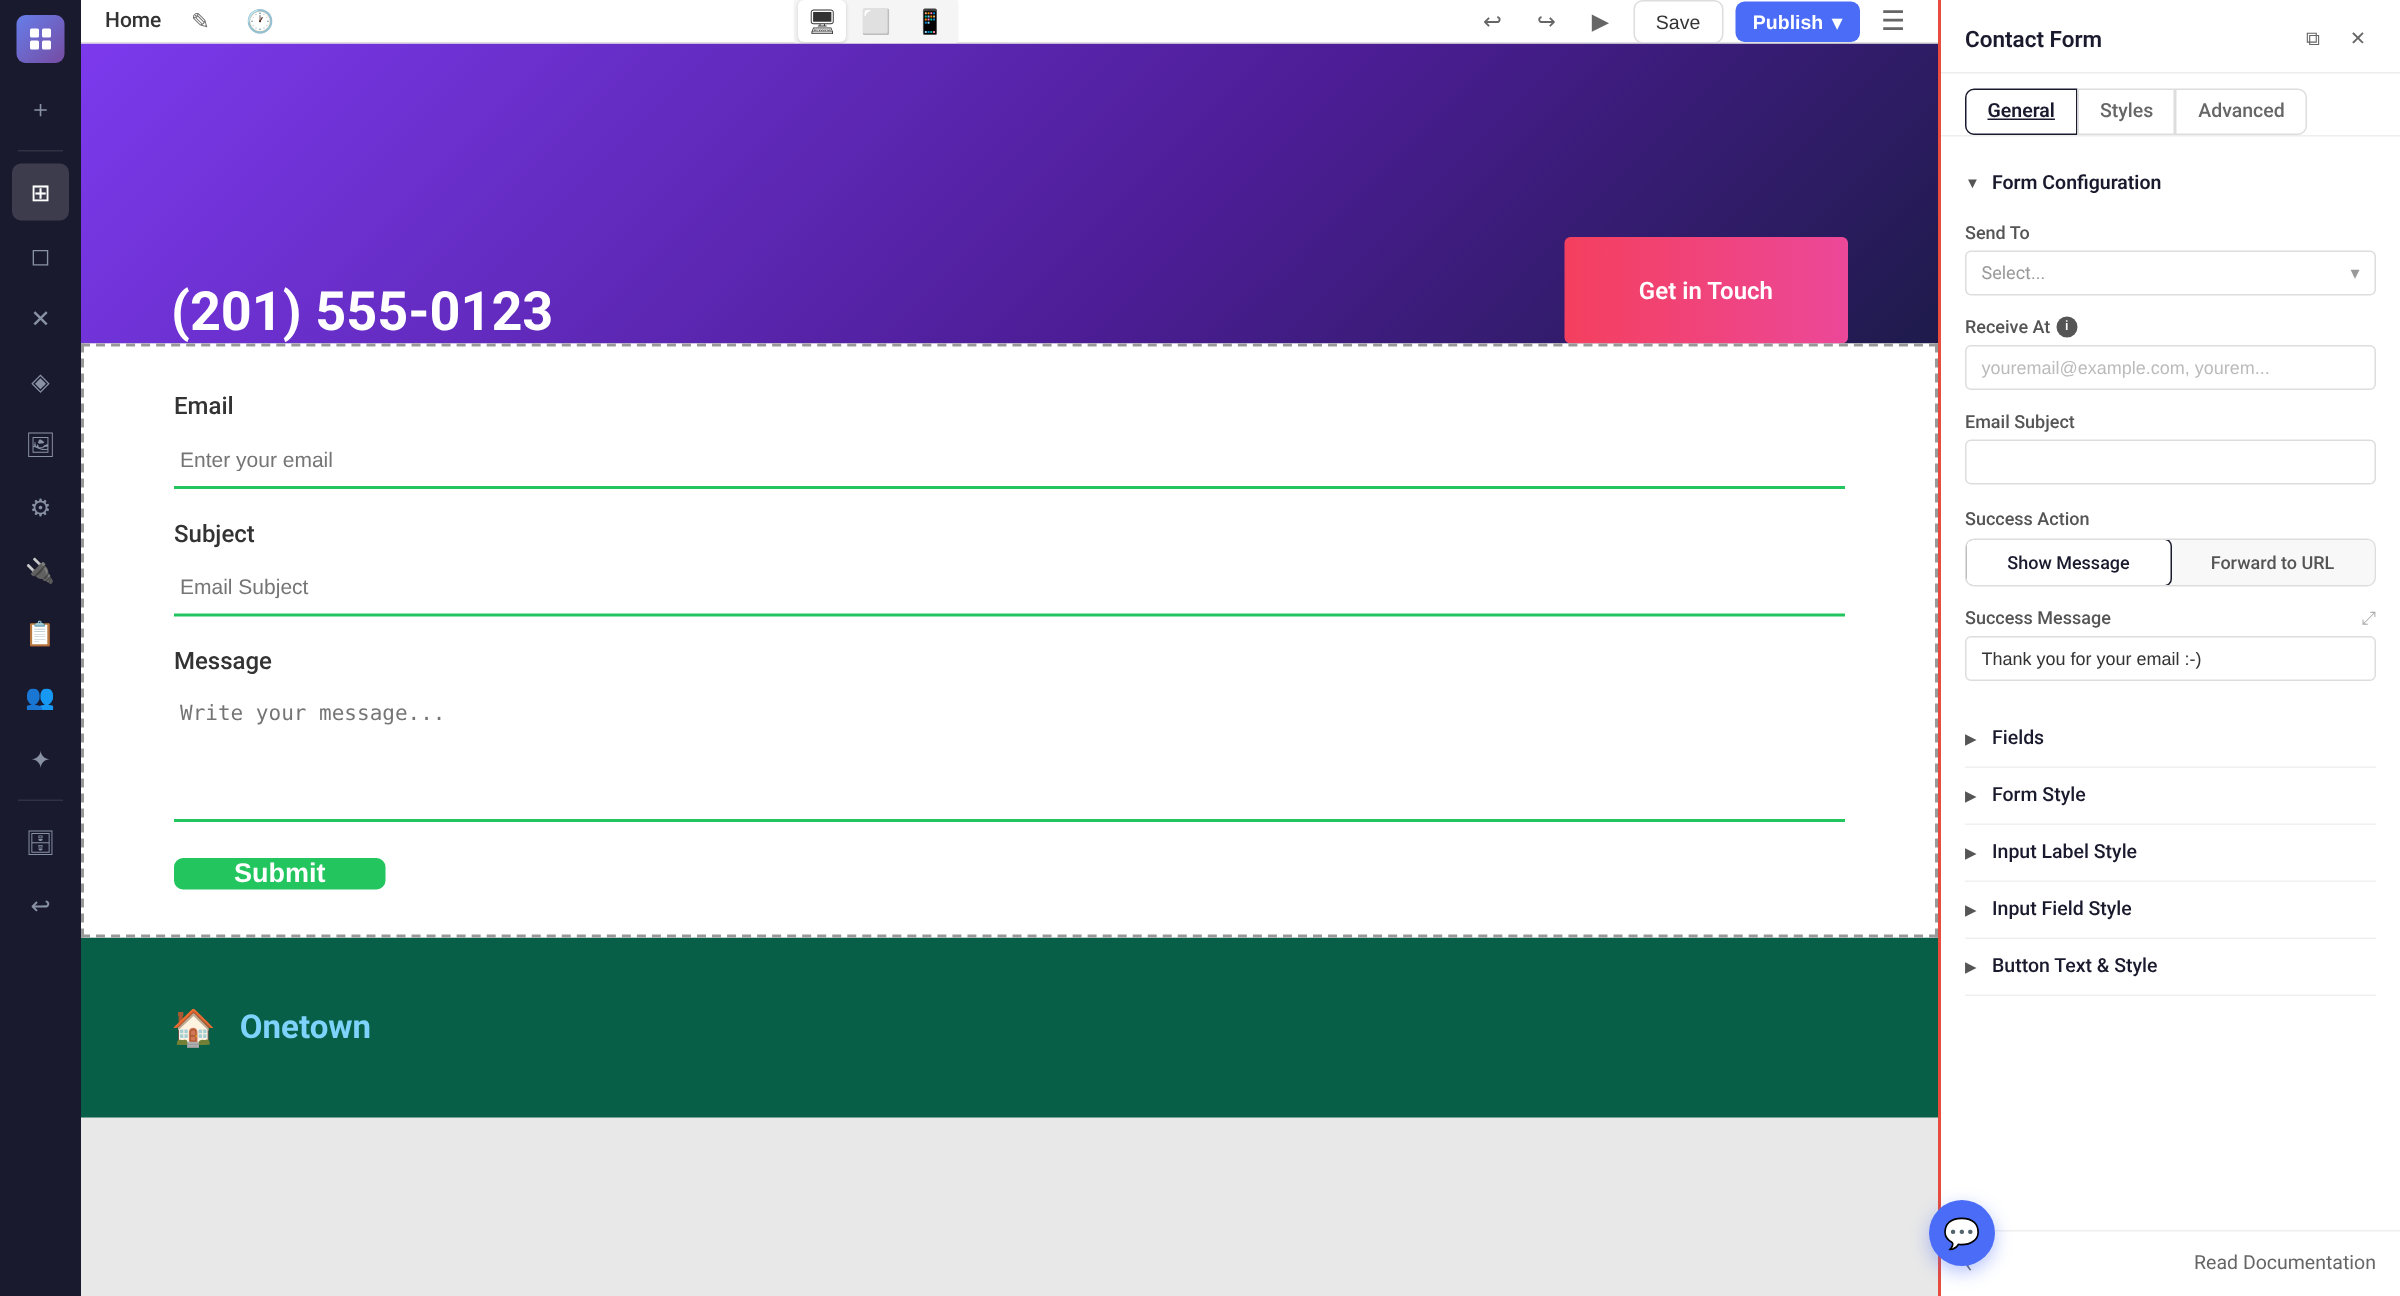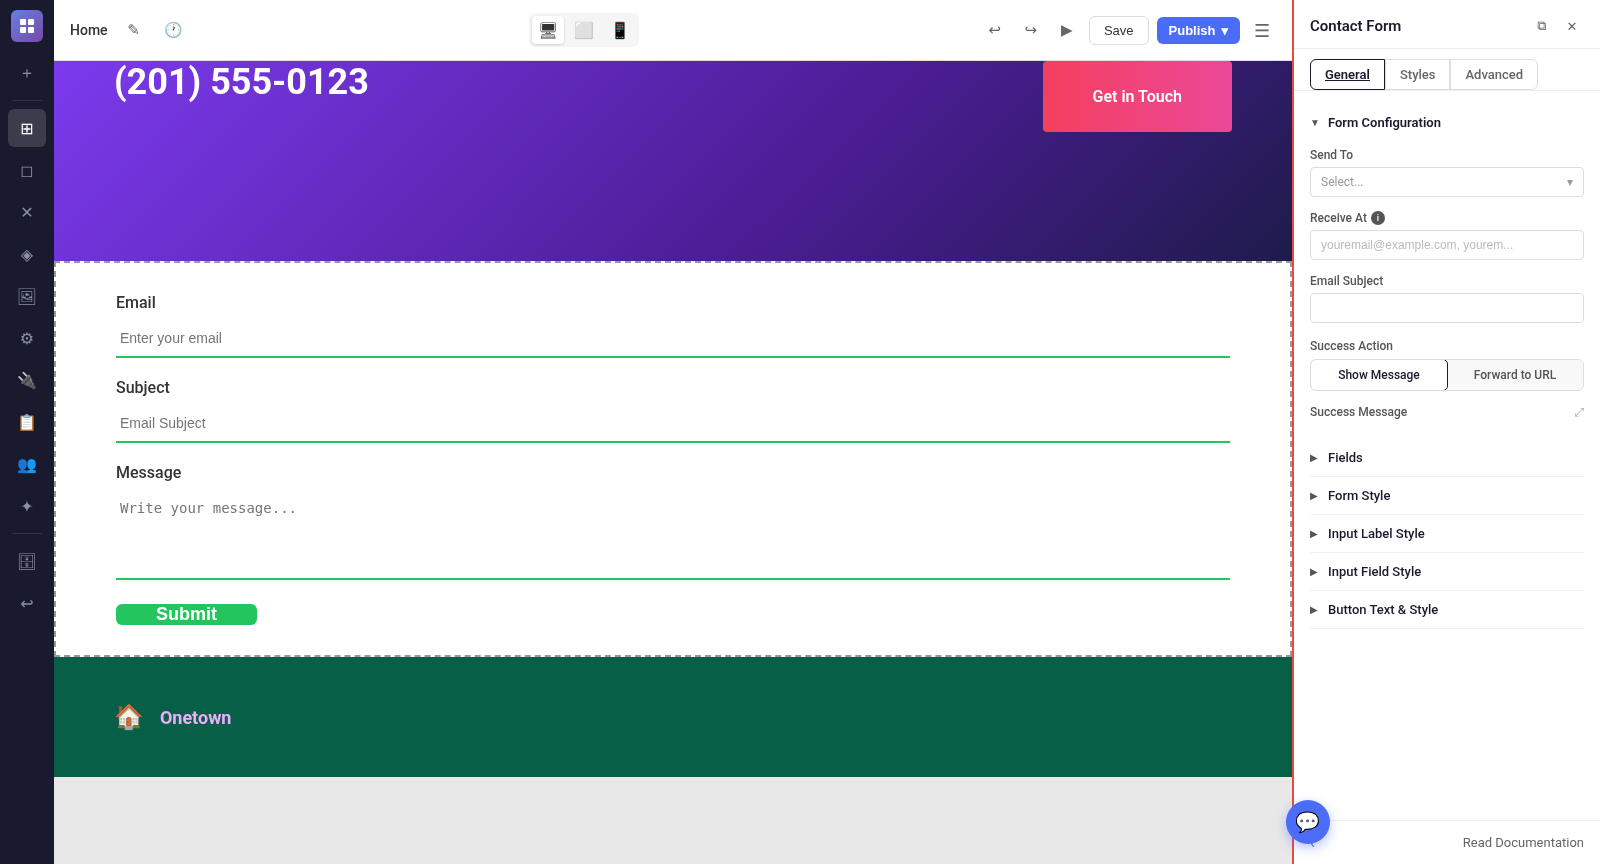--- a/index.html
+++ b/index.html
@@ -42,21 +42,21 @@
     .sidebar-divider { width: 30px; height: 1px; background: rgba(255,255,255,0.1); margin: 4px 0; }
 
     
     .main-area {
       flex: 1;
       display: flex;
       flex-direction: column;
       overflow: hidden;
     }
     .topbar {
-      height: 61px;
+      height: 29px;
       background: #fff;
       border-bottom: 1px solid #e0e0e0;
       display: flex;
       align-items: center;
       padding: 0 16px;
       gap: 12px;
       flex-shrink: 0;
     }
     .topbar-home {
       font-size: 14px; font-weight: 500; color: #333;
@@ -122,21 +122,21 @@
       flex: 1;
       overflow-y: auto;
       background: #e8e8e8;
     }
 
     
     .hero-section {
       background: linear-gradient(135deg, #7c3aed 0%, #4c1d95 60%, #1e1b4b 100%);
       height: 200px;
       display: flex;
-      align-items: flex-start;
+      align-items: flex-end;
       justify-content: space-between;
       padding: 0 60px;
       position: relative;
     }
     .hero-phone {
       font-size: 36px;
       font-weight: 700;
       color: white;
     }
     .get-in-touch-btn {
@@ -205,23 +205,23 @@
       display: flex;
       align-items: center;
       padding: 0 60px;
       gap: 16px;
     }
     .footer-logo-icon {
       font-size: 24px;
       color: white;
     }
     .footer-brand {
-      font-size: 18px;
+      font-size: 22px;
       font-weight: 700;
-      color: #f0abfc;
+      color: #7dd3fc;
     }
 
     
     .right-panel {
       width: 308px;
       background: #fff;
       border-left: 2px solid #e74c3c;
       display: flex;
       flex-direction: column;
       flex-shrink: 0;
@@ -624,20 +624,21 @@
             <div class="success-action-btn active">Show Message</div>
             <div class="success-action-btn">Forward to URL</div>
           </div>
         </div>
 
         <div class="success-message-row">
           <div class="success-message-label-row">
             <span class="success-message-label">Success Message</span>
             <span class="success-message-expand">⤢</span>
           </div>
+          <input class="success-message-input" type="text" value="Thank you for your email :-)" style="">
         </div>
       </div>
     </div>
 
     <div class="collapsed-accordion">
       <span class="accordion-chevron">▶</span>
       <span class="collapsed-accordion-title">Fields</span>
     </div>
 
     <div class="collapsed-accordion">

